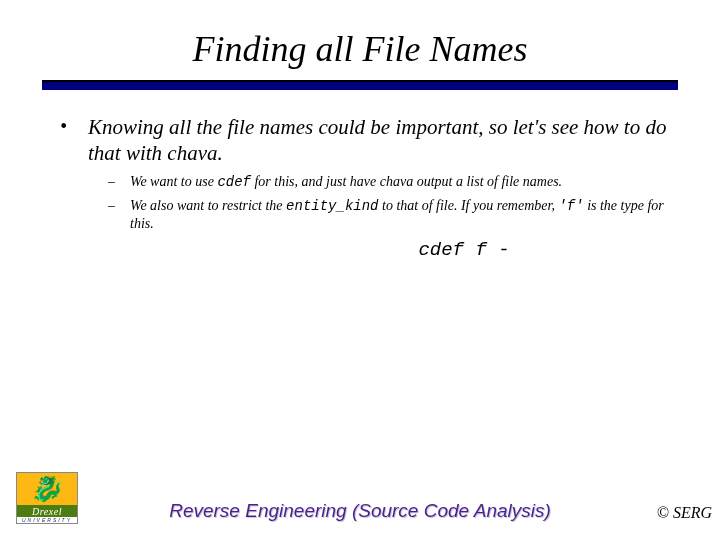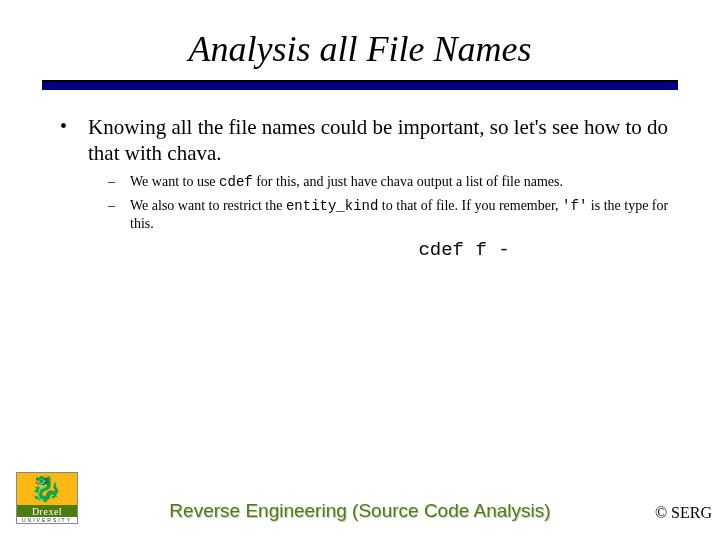--- a/index.html
+++ b/index.html
@@ -1,15 +1,15 @@
 <!DOCTYPE html>
 <html><head>
 <meta charset="utf-8">
 <style>
-  * { margin: 0; padding: 0; box-sizing: border-box; }
+  * { margin: 0; padding: 0; box-sizing: border-box; font-style: italic; }
   body {
     width: 720px;
     height: 540px;
     background: #fff;
     font-family: "Times New Roman", Times, serif;
     color: #000;
     position: relative;
     overflow: hidden;
   }
   .title {
@@ -105,35 +105,35 @@
     font-family: Arial, sans-serif;
   }
   .footer-title {
     position: absolute;
     left: 0;
     width: 720px;
     bottom: 4px;
     text-align: center;
     font-family: Arial, Helvetica, sans-serif;
     font-size: 19px;
-    color: #4d7c0f;
+    color: #4c1d95;
     text-shadow: 1px 1px 0 #ccc;
   }
   .copyright {
     position: absolute;
     right: 8px;
     bottom: 4px;
     font-size: 16px;
     font-family: "Times New Roman", serif;
   }
 </style>
 </head>
 <body>
 
-<h1 class="title">Analysis all File Names</h1>
+<h1 class="title">Finding all File Names</h1>
 <div class="rule"></div>
 
 <div class="content">
   <ul class="main">
     <li>
       <span>Knowing all the file names could be important, so let's see how to do that with chava.</span>
       <ul class="sub">
         <li>
           <span>We want to use </span><span class="mono">cdef</span><span> for this, and just have chava output a list of file names.</span>
         </li>

